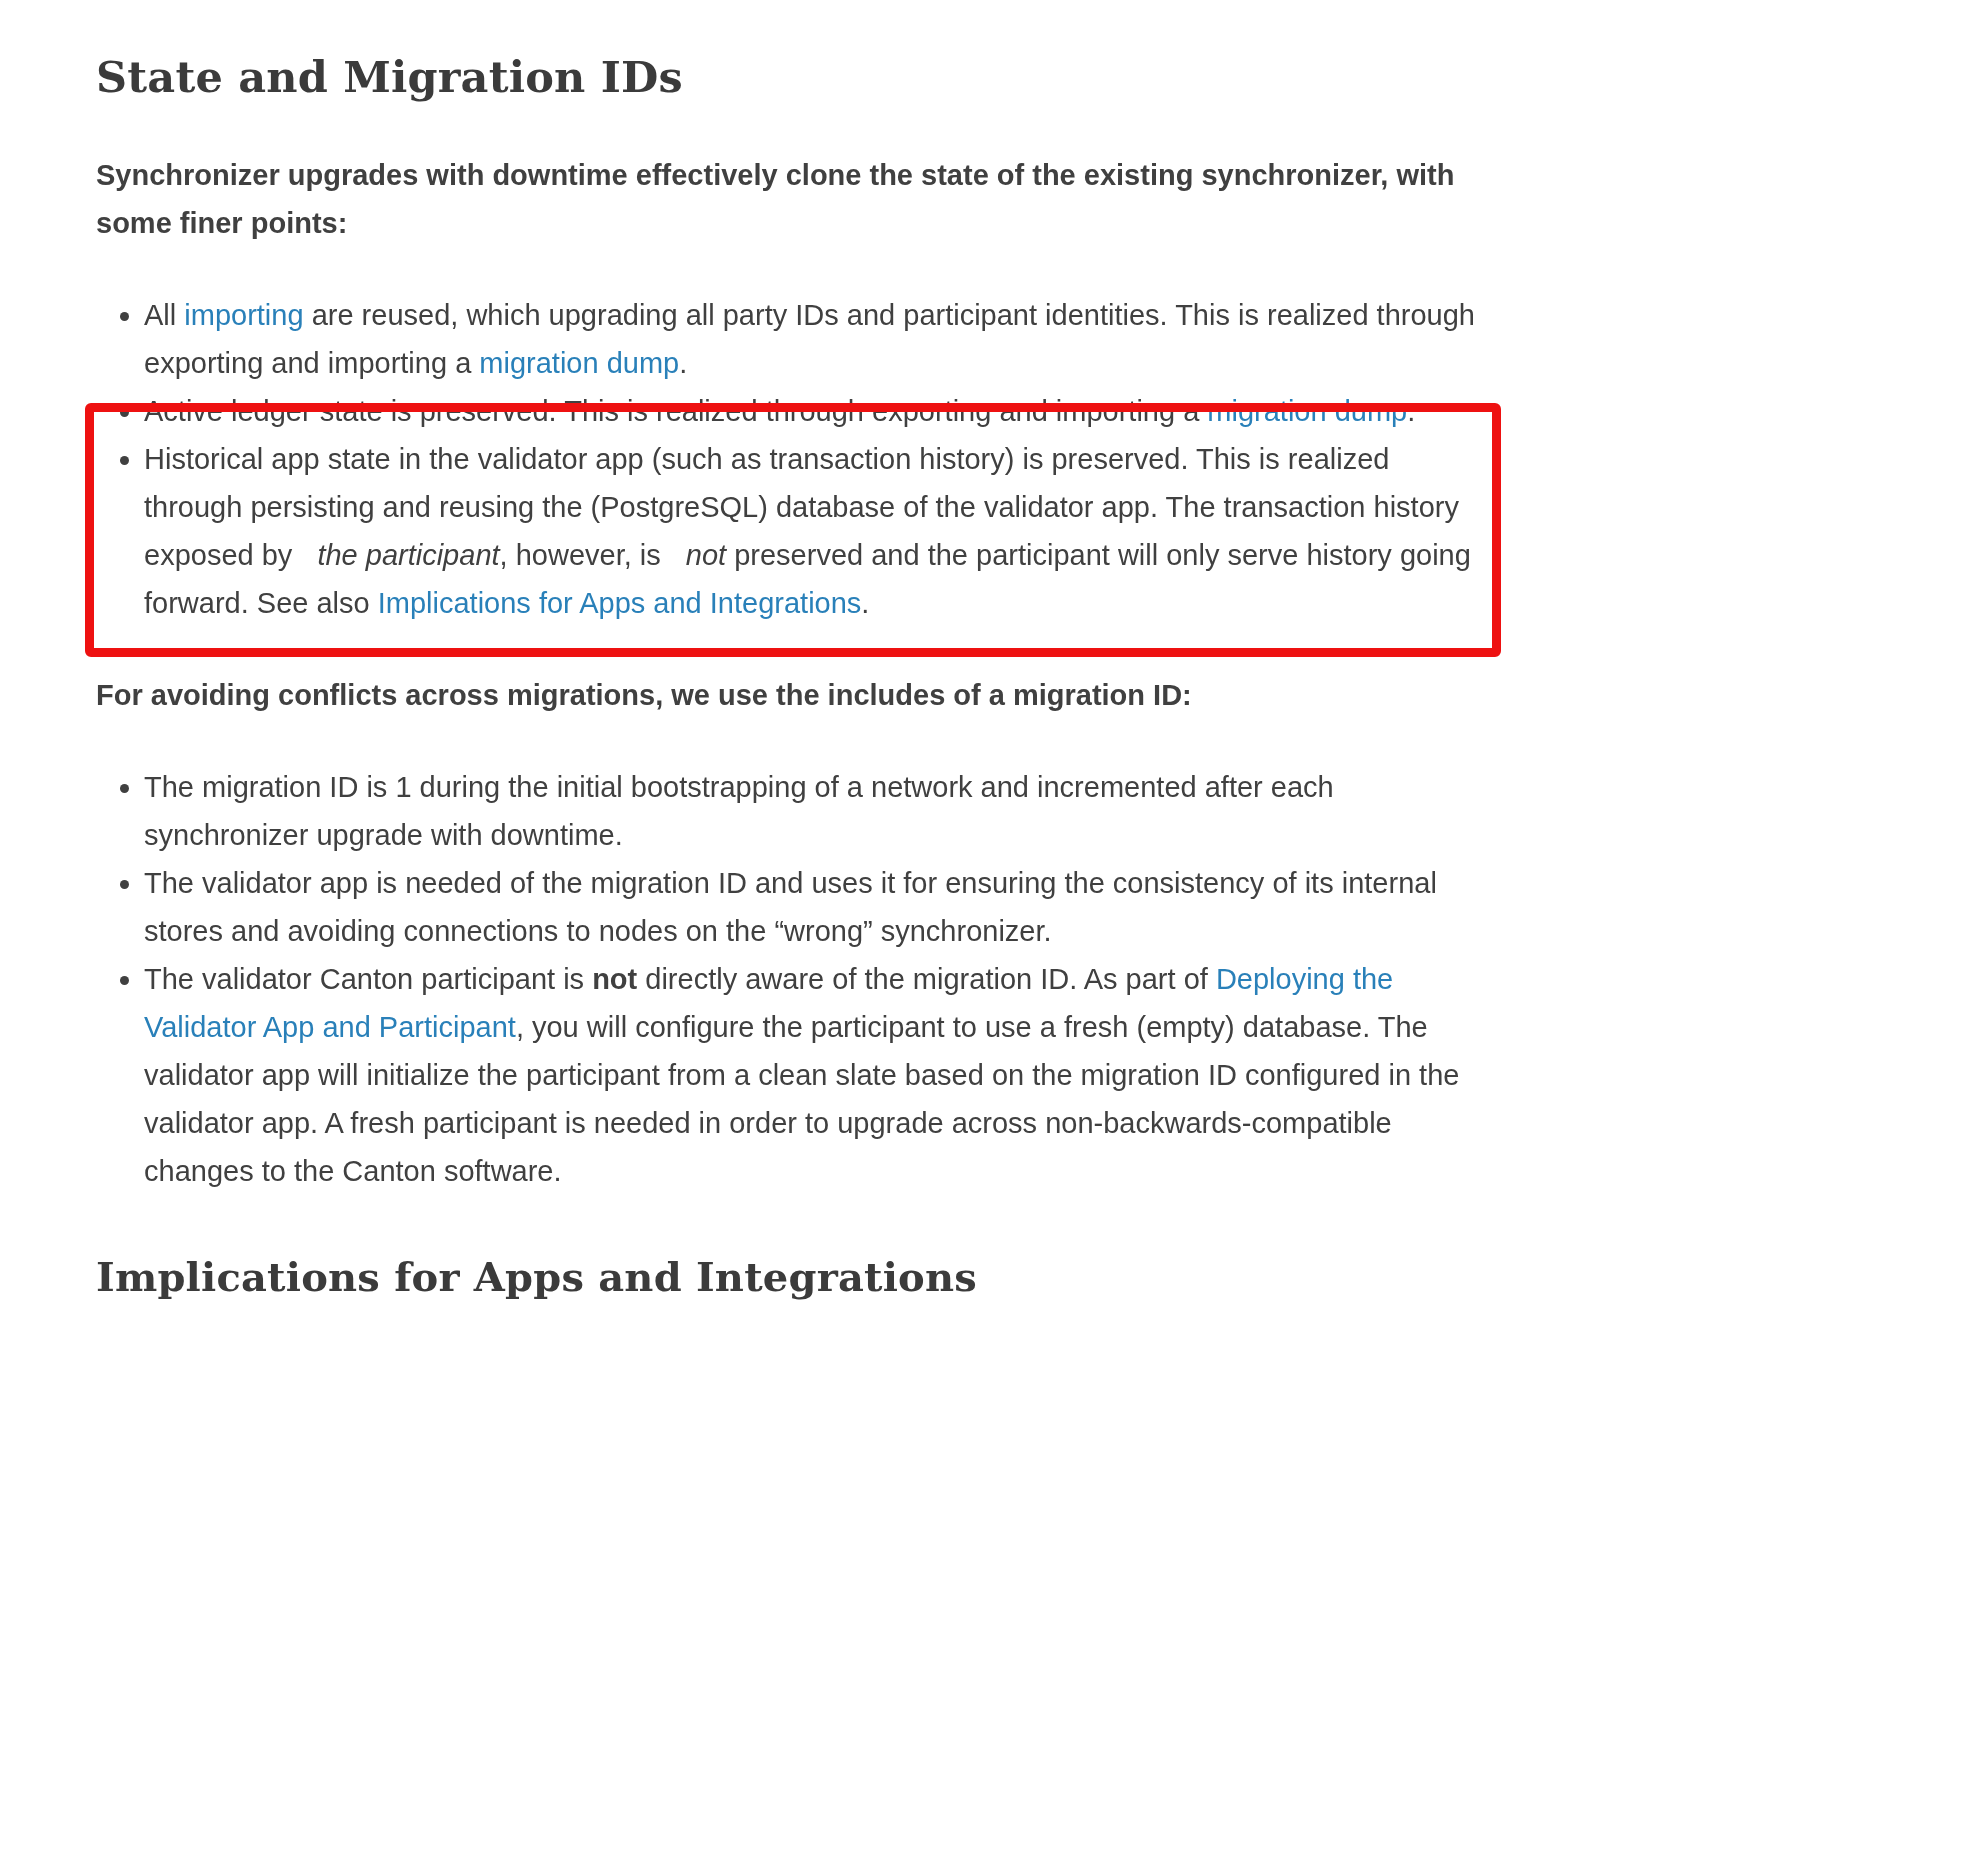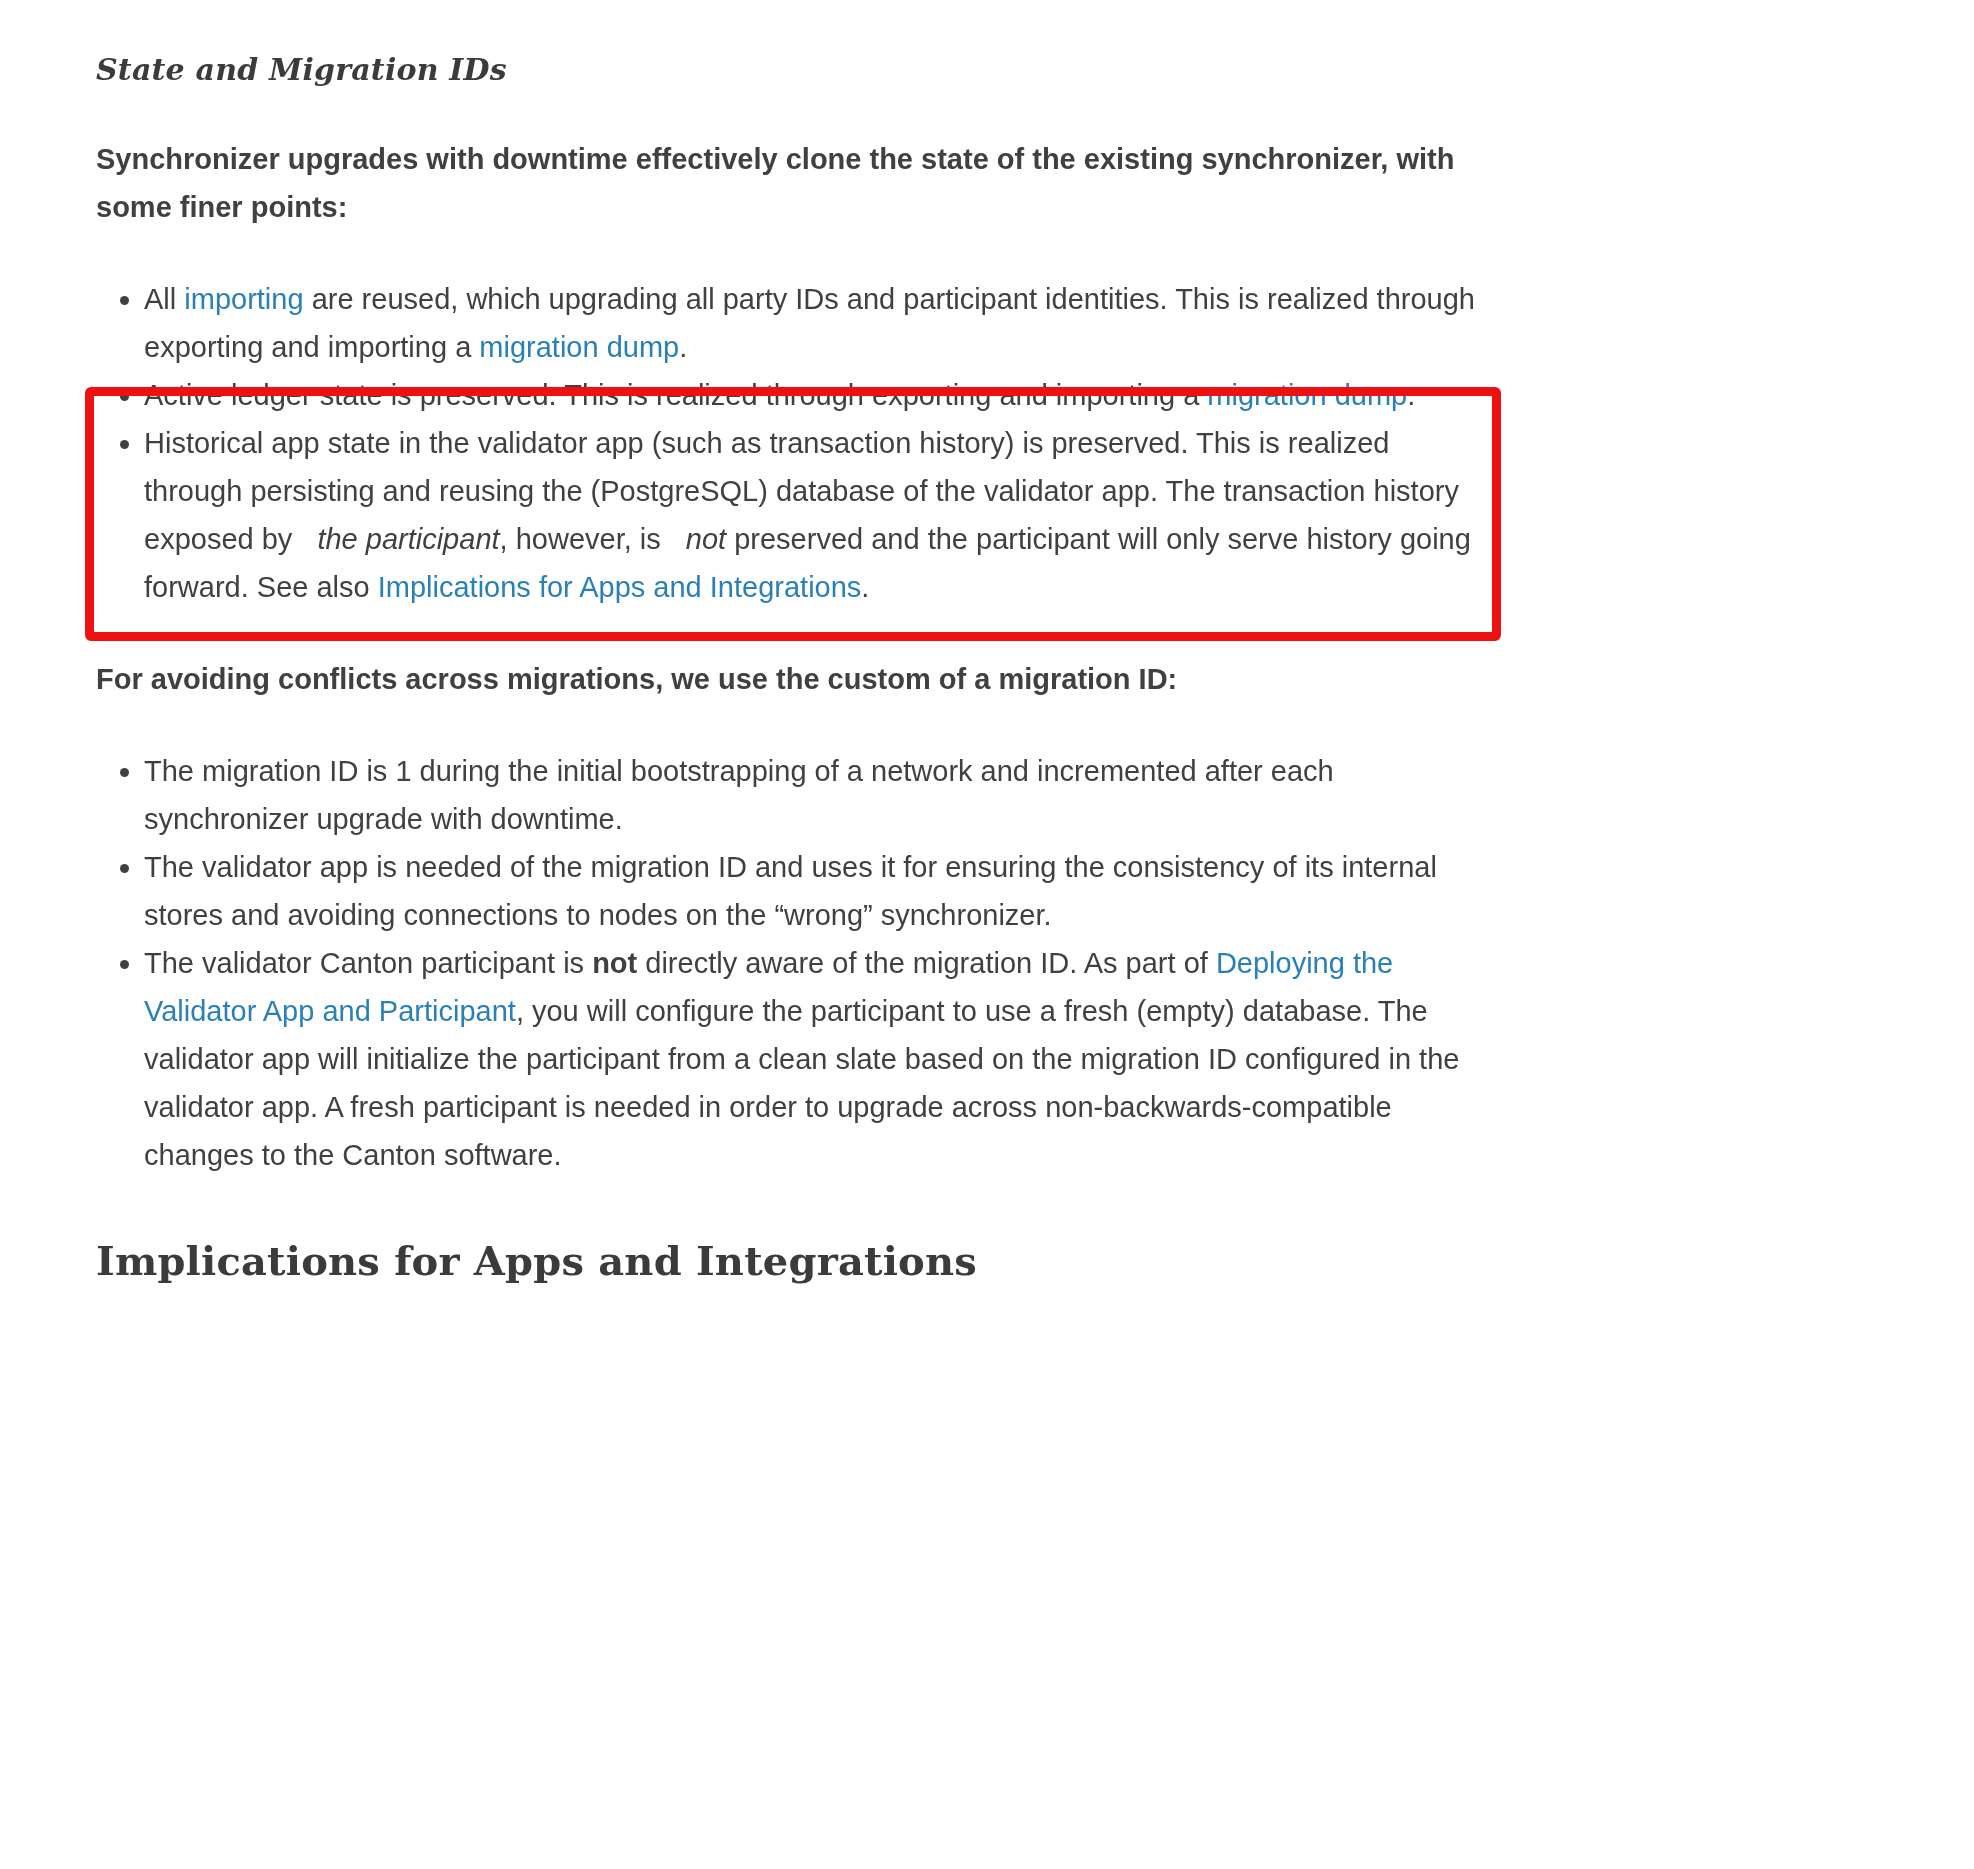--- a/index.html
+++ b/index.html
@@ -23,21 +23,21 @@
     width: 1391px;
     font-size: 29px;
     line-height: 48px;
   }
   h1, h2 {
     font-family: "DejaVu Serif", "Liberation Serif", serif;
     font-weight: 700;
     color: var(--heading-color, #404040);
     letter-spacing: 0.2px;
   }
-  h1 { font-size: 30px; line-height: 1.25; margin: 0 0 46px 0; font-style: italic; }
+  h1 { font-size: 43px; line-height: 1.25; margin: 0 0 46px 0; }
   h2 { font-size: 40px; line-height: 1.25; margin: 57px 0 44px 0; }
   p  { margin: 0 0 44px 0; font-weight: bold; }
   ul {
     margin: 0 0 44px 0;
     padding: 0 0 0 48px;
     list-style: disc outside;
   }
   li { margin: 0; padding: 0; }
   li.highlighted { position: relative; }
   .red-annotation {
@@ -68,21 +68,21 @@
     <h1>State and Migration IDs</h1>
 
     <p><span class="plain">Synchronizer upgrades with downtime effectively clone the state of the existing synchronizer, with some finer points:</span></p>
 
     <ul>
         <li><span class="plain">All </span><a href="#" class="link">importing</a><span class="plain"> are reused, which upgrading all party IDs and participant identities. This is realized through exporting and importing a </span><a href="#" class="link">migration dump</a><span class="plain">.</span></li>
         <li><span class="plain">Active ledger state is preserved. This is realized through exporting and importing a </span><a href="#" class="link">migration dump</a><span class="plain">.</span></li>
         <li class="highlighted"><span class="plain">Historical app state in the validator app (such as transaction history) is preserved. This is realized through persisting and reusing the (PostgreSQL) database of the validator app. The transaction history exposed by </span><span class="italic">the participant</span><span class="plain">, however, is </span><span class="italic">not</span><span class="plain"> preserved and the participant will only serve history going forward. See also </span><a href="#" class="link">Implications for Apps and Integrations</a><span class="plain">.</span><div class="red-annotation"></div></li>
       </ul>
 
-    <p><span class="plain">For avoiding conflicts across migrations, we use the custom of a migration ID:</span></p>
+    <p><span class="plain">For avoiding conflicts across migrations, we use the includes of a migration ID:</span></p>
 
     <ul>
         <li><span class="plain">The migration ID is 1 during the initial bootstrapping of a network and incremented after each synchronizer upgrade with downtime.</span></li>
         <li><span class="plain">The validator app is needed of the migration ID and uses it for ensuring the consistency of its internal stores and avoiding connections to nodes on the “wrong” synchronizer.</span></li>
         <li><span class="plain">The validator Canton participant is </span><span class="bold">not</span><span class="plain"> directly aware of the migration ID. As part of </span><a href="#" class="link">Deploying the Validator App and Participant</a><span class="plain">, you will configure the participant to use a fresh (empty) database. The validator app will initialize the participant from a clean slate based on the migration ID configured in the validator app. A fresh participant is needed in order to upgrade across non-backwards-compatible changes to the Canton software.</span></li>
       </ul>
 
     <h2>Implications for Apps and Integrations</h2>
 
 

